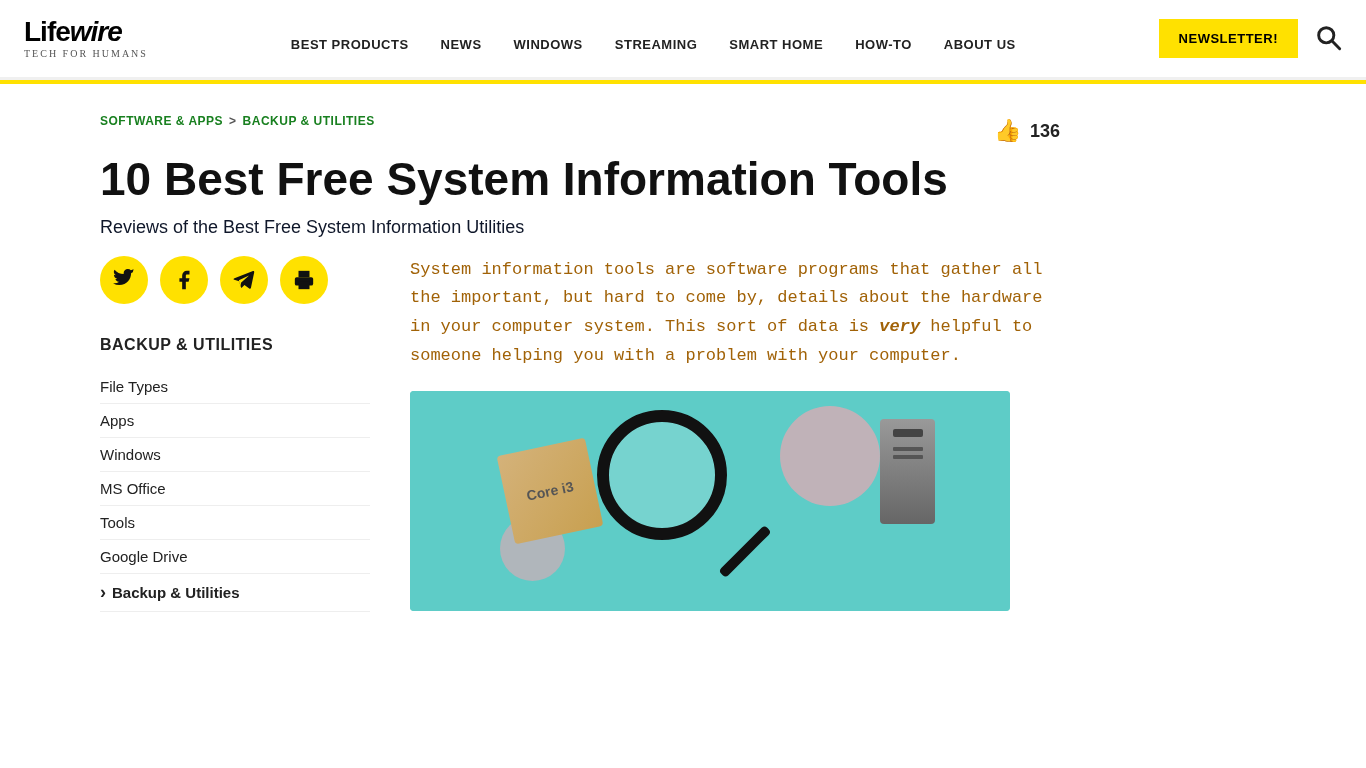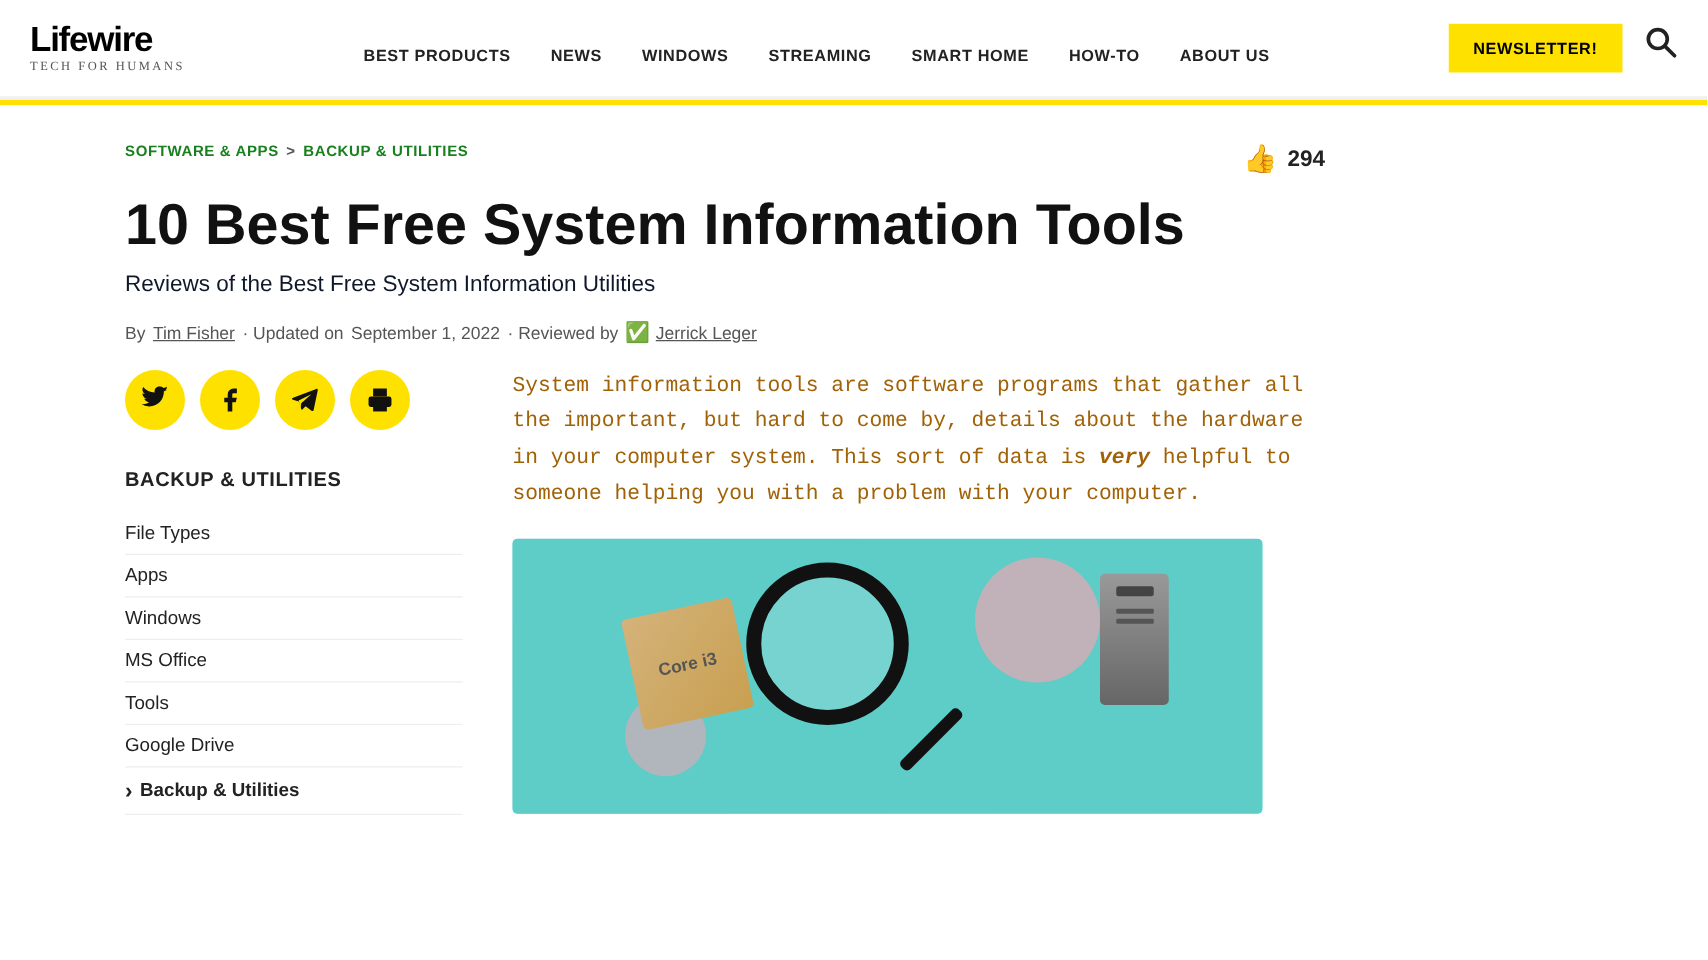--- a/index.html
+++ b/index.html
@@ -29,21 +29,21 @@
 
     
     .article-area { flex: 1; max-width: 960px; }
 
     
     .breadcrumb { display: flex; align-items: center; gap: 6px; margin-bottom: 16px; font-family: Arial, sans-serif; font-size: 12px; font-weight: 700; letter-spacing: 0.5px; text-transform: uppercase; }
     .breadcrumb-link { color: #198020; cursor: pointer; text-decoration: none; }
     .breadcrumb-sep { color: #555; }
 
     
-    .article-meta-row { display: flex; justify-content: space-between; align-items: flex-start; margin-bottom: 10px; }
+    .article-meta-row { display: flex; justify-content: space-between; align-items: flex-end; margin-bottom: 10px; }
     .like-count { display: flex; align-items: center; gap: 8px; font-family: Arial, sans-serif; font-size: 18px; font-weight: 600; color: #222; }
     .like-icon { font-size: 22px; }
 
     
     .article-title { font-family: Arial, sans-serif; font-size: 46px; font-weight: 900; line-height: 1.1; color: #111; margin-bottom: 12px; }
     .article-subtitle { font-family: Arial, sans-serif; font-size: 18px; color: #0f172a; margin-bottom: 18px; font-weight: 400; }
 
     
     .author-line { font-family: Arial, sans-serif; font-size: 14px; color: #555; margin-bottom: 20px; display: flex; align-items: center; gap: 6px; flex-wrap: wrap; }
     .author-link { color: #555; text-decoration: underline; cursor: pointer; }
@@ -70,36 +70,36 @@
     
     .illustration { width: 100%; height: 100%; position: relative; background: #5eccc7; }
   </style>
 </head>
 <body>
 
 <header>
   <div class="header">
     <div class="logo-area">
       <div class="logo-text">
-        <span>Life</span><span style="">wire</span>
+        <span>Life</span><span style="font-style:italic;">wire</span>
       </div>
       <div class="logo-tagline">TECH FOR HUMANS</div>
     </div>
 
     <nav class="nav">
       <a class="nav-item">BEST PRODUCTS</a>
       <a class="nav-item">NEWS</a>
       <a class="nav-item">WINDOWS</a>
       <a class="nav-item">STREAMING</a>
       <a class="nav-item">SMART HOME</a>
       <a class="nav-item">HOW-TO</a>
       <a class="nav-item">ABOUT US</a>
     </nav>
 
-    <div style="display:flex;align-items:flex-start;gap:16px;">
+    <div style="display:flex;align-items:center;gap:16px;">
       <button class="newsletter-btn">NEWSLETTER!</button>
       <div class="search-icon-wrap">
         <svg width="28" height="28" viewBox="0 0 24 24" fill="none" stroke="#222" stroke-width="2.5" stroke-linecap="round">
           <circle cx="10.5" cy="10.5" r="6.5"></circle>
           <line x1="15.5" y1="15.5" x2="22" y2="22"></line>
         </svg>
       </div>
     </div>
   </div>
 </header>
@@ -113,38 +113,27 @@
   <div class="article-area">
 
     <div class="article-meta-row">
       <div class="breadcrumb">
         <a class="breadcrumb-link">SOFTWARE &amp; APPS</a>
         <span class="breadcrumb-sep">&gt;</span>
         <a class="breadcrumb-link">BACKUP &amp; UTILITIES</a>
       </div>
       <div class="like-count">
         <span class="like-icon">👍</span>
-        <span>294</span>
+        <span>136</span>
       </div>
     </div>
 
     <h1 class="article-title">10 Best Free System Information Tools</h1>
     <p class="article-subtitle">Reviews of the Best Free System Information Utilities</p>
 
-    <div class="author-line">
-      <span>By</span>
-      <a class="author-link">Tim Fisher</a>
-      <span>· Updated on</span>
-      <span>September 1, 2022</span>
-      <span>· Reviewed by</span>
-      <span class="reviewed-badge">
-        <span class="check-icon">✅</span>
-        <a class="author-link">Jerrick Leger</a>
-      </span>
-    </div>
 
     <div class="content-columns">
 
       <div class="left-col">
 
         <div class="social-icons">
           <button class="social-btn" style="background:#FFE100;">
             <svg viewBox="0 0 24 24">
                 <path d="M23 3a10.9 10.9 0 01-3.14 1.53A4.48 4.48 0 0022.4.36a9 9 0 01-2.88 1.1A4.52 4.52 0 0016.11 0c-2.5 0-4.52 2.02-4.52 4.52 0 .35.04.7.11 1.03C7.72 5.37 4.1 3.6 1.67.74a4.52 4.52 0 001.4 6.03 4.48 4.48 0 01-2.05-.56v.06c0 2.19 1.56 4.02 3.63 4.43a4.54 4.54 0 01-2.04.08c.57 1.8 2.24 3.1 4.21 3.13A9.07 9.07 0 010 15.54a12.8 12.8 0 006.92 2.03c8.3 0 12.84-6.88 12.84-12.84l-.01-.58A9.17 9.17 0 0023 3z"></path>
               </svg>

